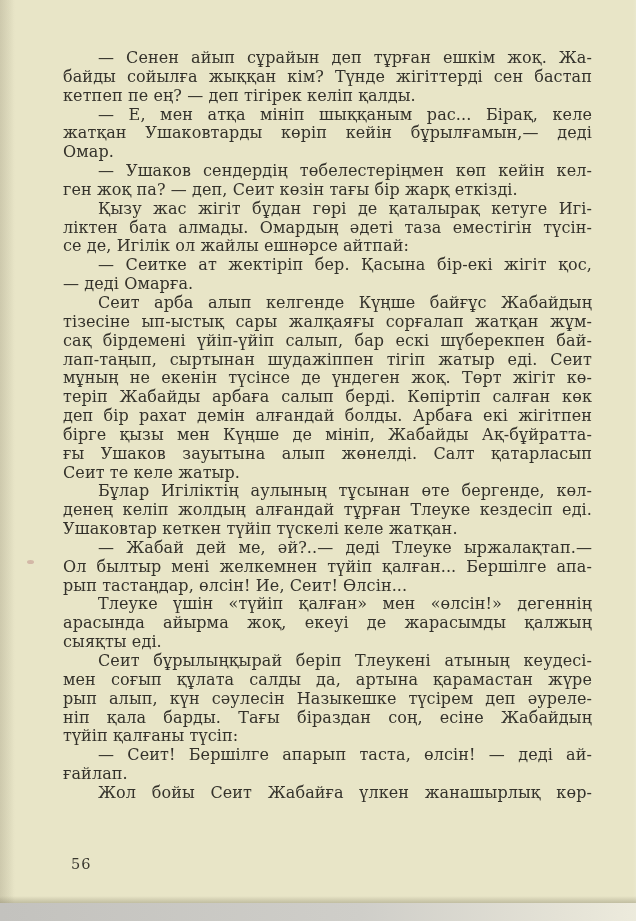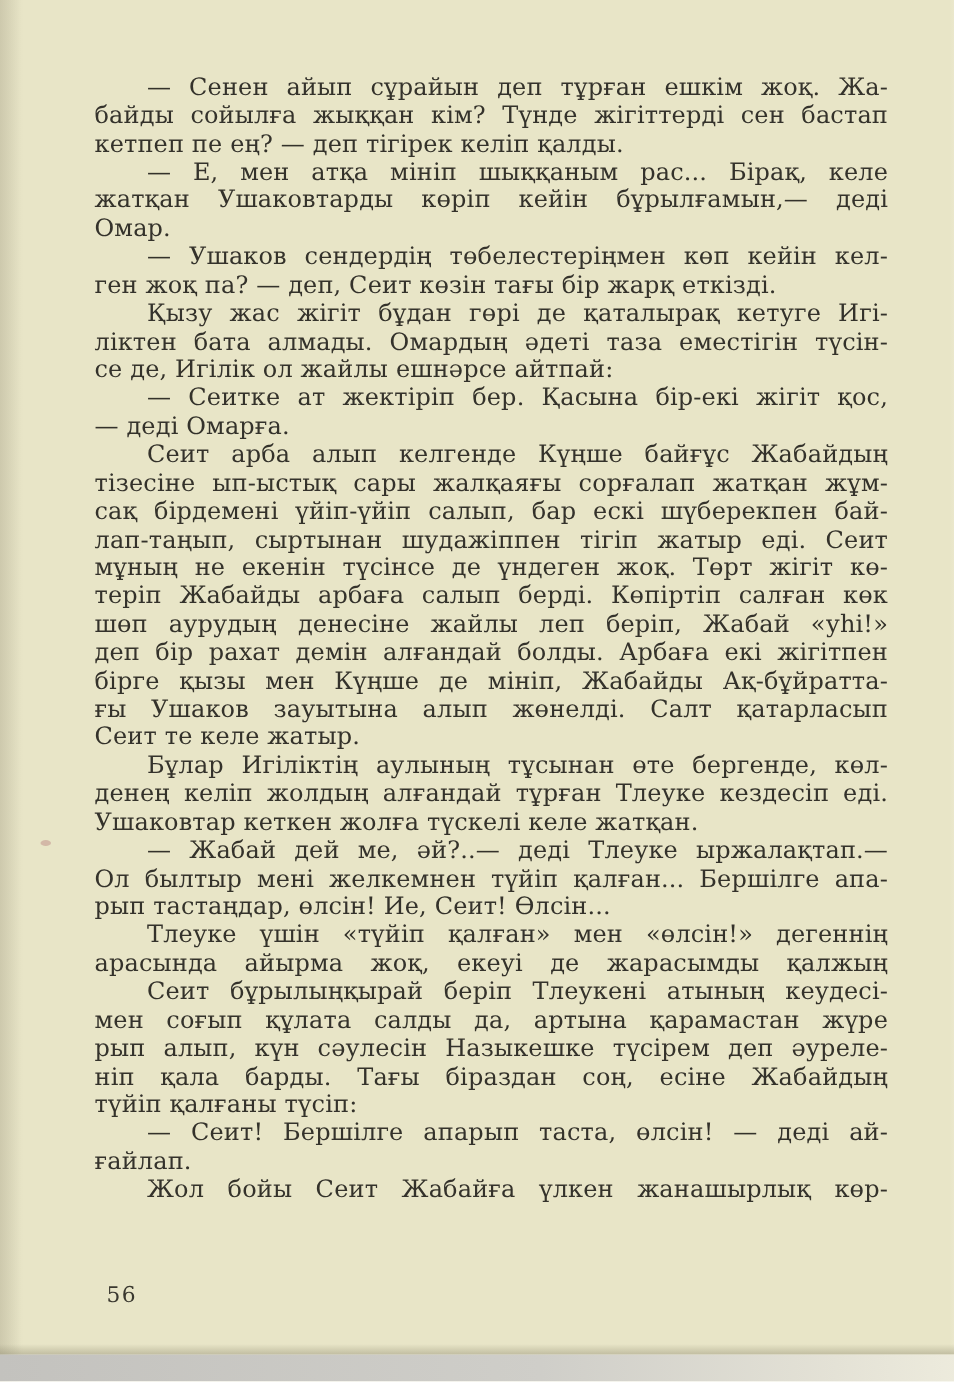--- a/index.html
+++ b/index.html
@@ -82,33 +82,33 @@
     <div class="ln">ліктен бата алмады. Омардың әдеті таза еместігін түсін-</div>
     <div class="ln end">се де, Игілік ол жайлы ешнәрсе айтпай:</div>
     <div class="ln ind">— Сеитке ат жектіріп бер. Қасына бір-екі жігіт қос,</div>
     <div class="ln end">— деді Омарға.</div>
     <div class="ln ind">Сеит арба алып келгенде Күңше байғұс Жабайдың</div>
     <div class="ln">тізесіне ып-ыстық сары жалқаяғы сорғалап жатқан жұм-</div>
     <div class="ln">сақ бірдемені үйіп-үйіп салып, бар ескі шүберекпен бай-</div>
     <div class="ln">лап-таңып, сыртынан шудажіппен тігіп жатыр еді. Сеит</div>
     <div class="ln">мұның не екенін түсінсе де үндеген жоқ. Төрт жігіт кө-</div>
     <div class="ln">теріп Жабайды арбаға салып берді. Көпіртіп салған көк</div>
-    <div class="ln">шөп аурудың денесіне жайлы леп беріп, Жабай «уһі!»</div>
     <div class="ln">деп бір рахат демін алғандай болды. Арбаға екі жігітпен</div>
     <div class="ln">бірге қызы мен Күңше де мініп, Жабайды Ақ-бұйратта-</div>
     <div class="ln">ғы Ушаков зауытына алып жөнелді. Салт қатарласып</div>
     <div class="ln end">Сеит те келе жатыр.</div>
     <div class="ln ind">Бұлар Игіліктің аулының тұсынан өте бергенде, көл-</div>
     <div class="ln">денең келіп жолдың алғандай тұрған Тлеуке кездесіп еді.</div>
-    <div class="ln end">Ушаковтар кеткен жолға түскелі келе жатқан.</div>
+    <div class="ln end">Ушаковтар кеткен түйіп түскелі келе жатқан.</div>
     <div class="ln ind">— Жабай дей ме, әй?..— деді Тлеуке ыржалақтап.—</div>
     <div class="ln">Ол былтыр мені желкемнен түйіп қалған... Бершілге апа-</div>
     <div class="ln end">рып тастаңдар, өлсін! Ие, Сеит! Өлсін...</div>
     <div class="ln ind">Тлеуке үшін «түйіп қалған» мен «өлсін!» дегеннің</div>
     <div class="ln">арасында айырма жоқ, екеуі де жарасымды қалжың</div>
+    <div class="ln end">сыяқты еді.</div>
     <div class="ln ind">Сеит бұрылыңқырай беріп Тлеукені атының кеудесі-</div>
     <div class="ln">мен соғып құлата салды да, артына қарамастан жүре</div>
     <div class="ln">рып алып, күн сәулесін Назыкешке түсірем деп әуреле-</div>
     <div class="ln">ніп қала барды. Тағы біраздан соң, есіне Жабайдың</div>
     <div class="ln end">түйіп қалғаны түсіп:</div>
     <div class="ln ind">— Сеит! Бершілге апарып таста, өлсін! — деді ай-</div>
     <div class="ln end">ғайлап.</div>
     <div class="ln ind">Жол бойы Сеит Жабайға үлкен жанашырлық көр-</div>
   </div>
 

